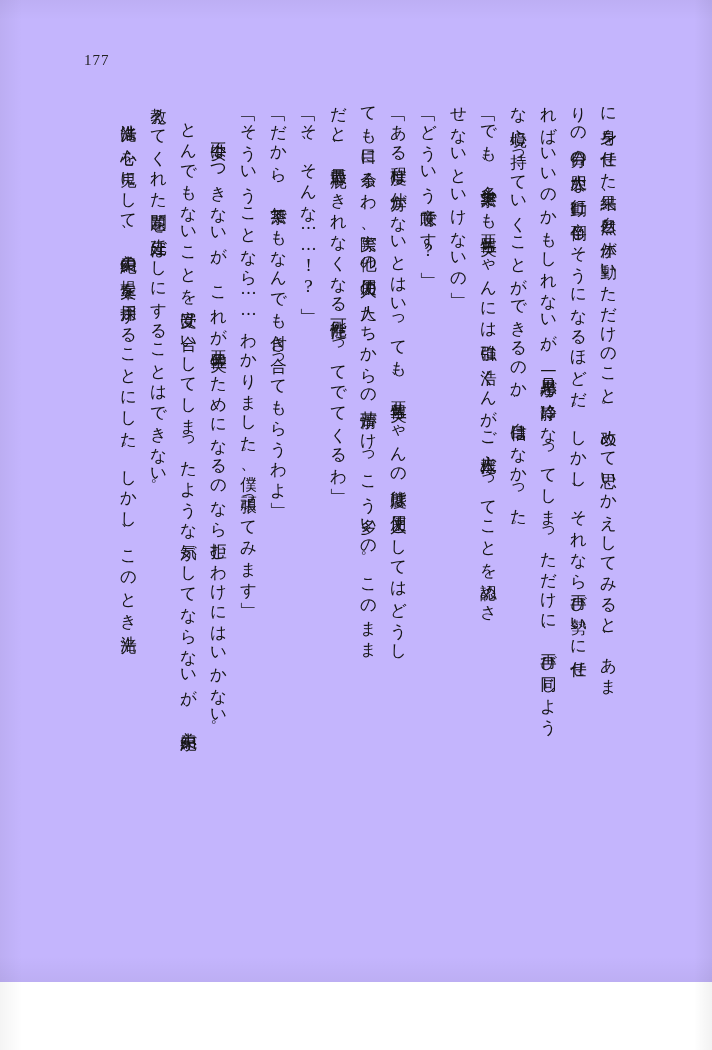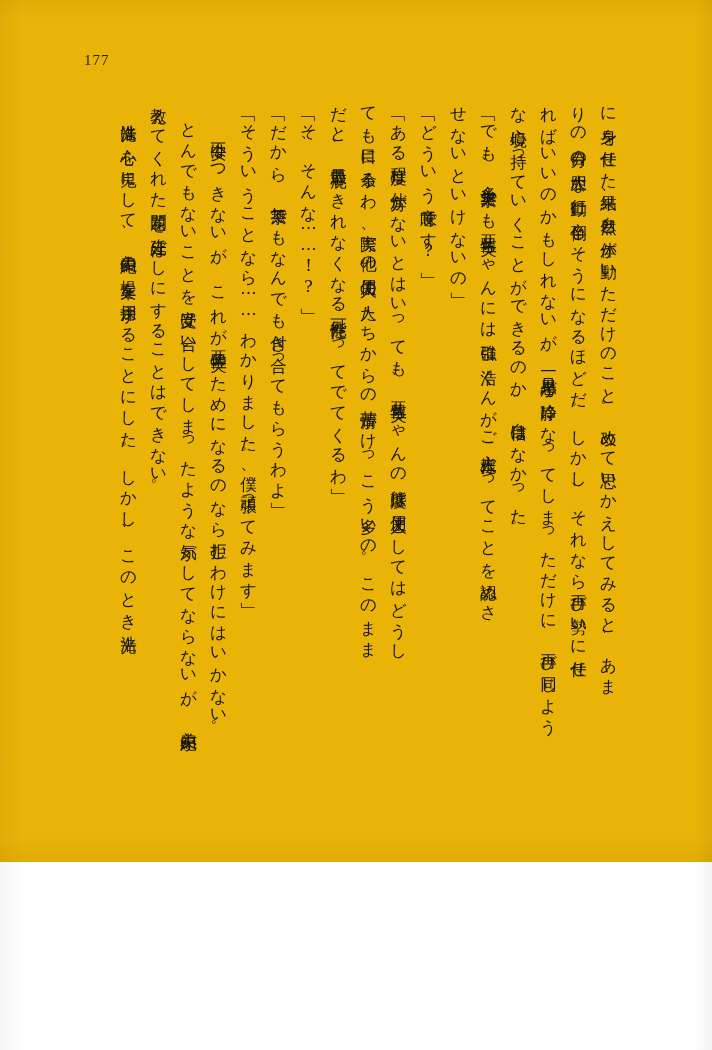--- a/index.html
+++ b/index.html
@@ -11,22 +11,22 @@
     width: 712px;
     height: 1050px;
     font-family: "Liberation Serif", "DejaVu Serif", serif;
     color: #1a1a1a;
     overflow: hidden;
     position: relative;
   }
   #page {
     position: relative;
     width: 712px;
-    height: 862px;
-    background: #eab308;
+    height: 982px;
+    background: #c4b5fd;
   }
   
   #page-number {
     position: absolute;
     top: 52px;
     left: 84px;
     font-size: 15px;
     letter-spacing: 1px;
     font-family: "Liberation Serif", "DejaVu Serif", serif;
     color: #222;

